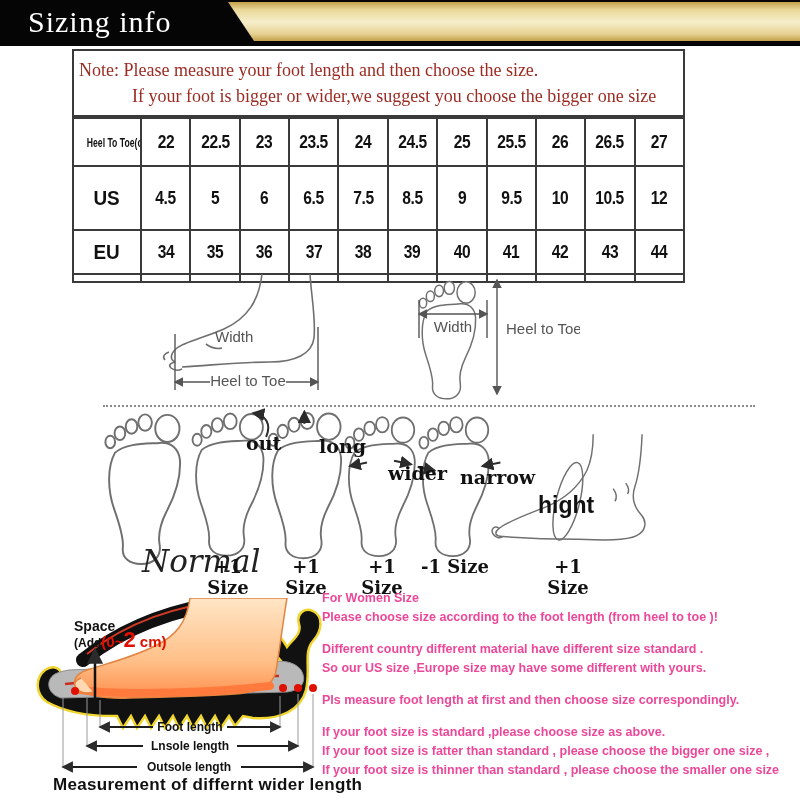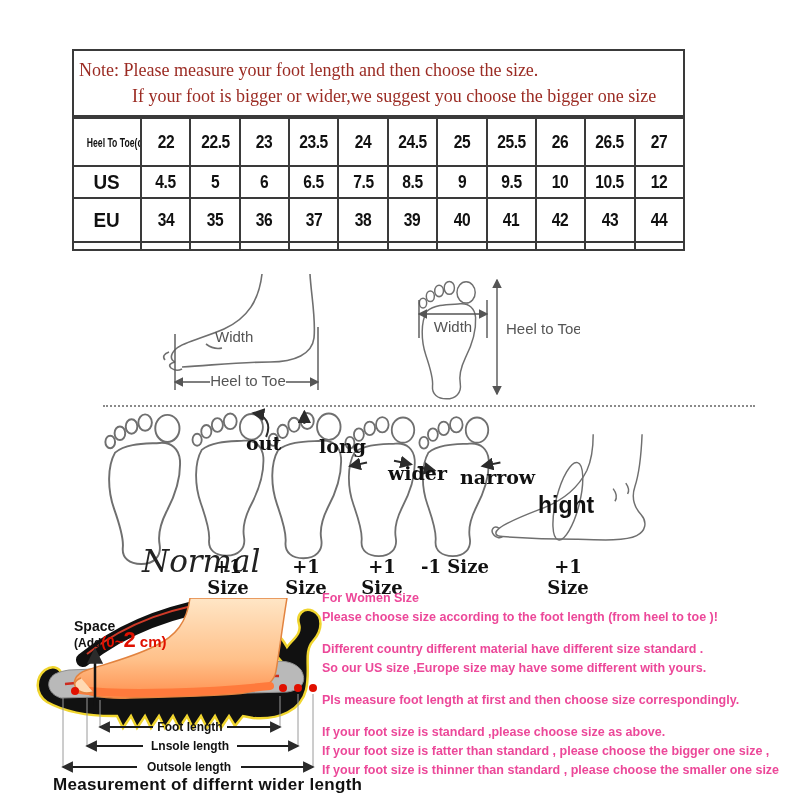--- a/index.html
+++ b/index.html
@@ -20,21 +20,21 @@
         line-height:26px;white-space:nowrap;}
   .note-l1{padding:6px 0 0 5px;}
   .note-l2{padding-left:58px;}
 
   
   .size-table{position:absolute;left:72px;top:117px;width:613px;border-collapse:collapse;table-layout:fixed;}
   .size-table td{border:2px solid #3a3a3a;text-align:center;vertical-align:middle;padding:0;color:#111;overflow:hidden;}
   .cond{display:inline-block;transform:scaleX(0.72);transform-origin:center;white-space:nowrap;font-size:12px;font-weight:bold;}
   .num{display:inline-block;transform:scaleX(0.82);transform-origin:center;font-size:19px;font-weight:bold;letter-spacing:-0.5px;}
   .rowhead{display:inline-block;transform:scaleX(0.9);font-size:21px;font-weight:bold;}
-  .r1{height:48px;} .r2{height:32px;padding-left:48px;} .r3{height:44px;} .r4{height:8px;}
+  .r1{height:48px;} .r2{height:64px;padding-left:48px;} .r3{height:44px;} .r4{height:8px;}
 
   
   .measure-svg{position:absolute;left:120px;top:272px;}
   .dash-line{position:absolute;left:103px;top:405px;width:652px;border-top:2px dotted #8a8a8a;}
   .foot-svg{position:absolute;}
   .sketch{stroke:#6f6f6f;stroke-width:2;fill:#fff;}
   .sketch-line{stroke:#6f6f6f;stroke-width:1.6;fill:none;}
   .meas{stroke:#555;stroke-width:1.4;fill:none;}
   .meas-text{fill:#555;font-family:"Liberation Sans",sans-serif;font-size:15px;}
   .arrow-s{stroke:#2b2b2b;stroke-width:2.2;fill:none;}
@@ -84,20 +84,24 @@
         <ellipse class="sketch" cx="11" cy="33" rx="5" ry="6.5"></ellipse>
       </g>
       <linearGradient id="legGrad" x1="0" y1="0" x2="0" y2="1">
         <stop offset="0" stop-color="#ffe6c6"></stop>
         <stop offset="0.62" stop-color="#ffc089"></stop>
         <stop offset="1" stop-color="#ff8f4e"></stop>
       </linearGradient>
     </defs>
   </svg>
 
+  <div class="banner">
+    <div class="gold"></div>
+    <div class="banner-title">Sizing info</div>
+  </div>
 
   <div class="note-box">
     <div class="note-l1">Note: Please measure your foot length and then choose the size.</div>
     <div class="note-l2">If your foot is bigger or wider,we suggest you choose the bigger one size</div>
   </div>
 
   <table class="size-table">
     <colgroup>
         <col style="width:68px">
         <col>

